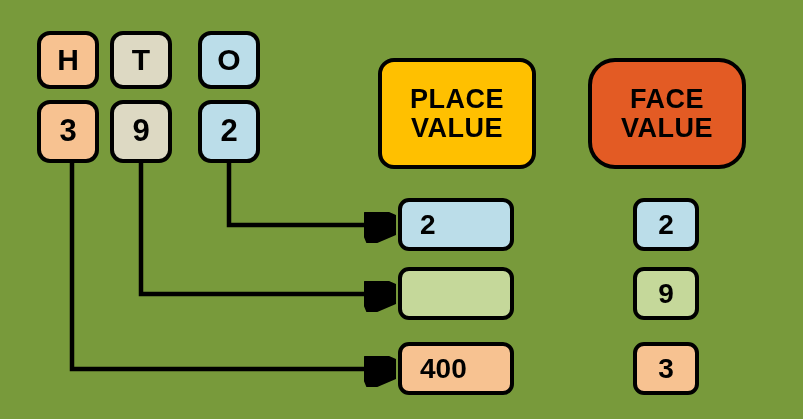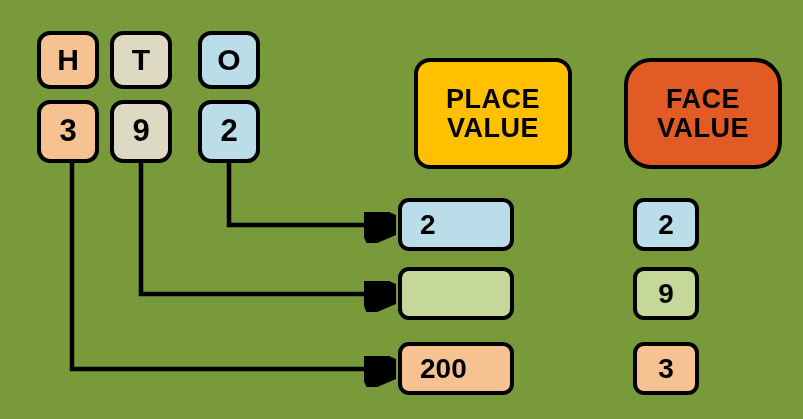--- a/index.html
+++ b/index.html
@@ -45,21 +45,20 @@
   }
 
   
   .banner {
     width: 158px;
     height: 111px;
     font-size: 27px;
     border-radius: 16px;
     flex-direction: column;
     letter-spacing: 0.5px;
-    margin-left: 36px;
   }
   .banner span { display: block; }
 
   
   .pv-box {
     width: 116px;
     height: 53px;
     font-size: 28px;
     border-radius: 11px;
     justify-content: flex-start;
@@ -118,21 +117,21 @@
   <div class="box digit-cell c-tan" style="left:110px; top:100px;">9</div>
   <div class="box digit-cell c-blue" style="left:198px; top:100px;">2</div>
 
   <div class="box banner c-yellow" style="left:378px; top:58px;">
     <span>PLACE</span>
     <span>VALUE</span>
   </div>
 
   <div class="box pv-box c-blue" style="left:398px; top:198px;">2</div>
   <div class="box pv-box c-green" style="left:398px; top:267px;"></div>
-  <div class="box pv-box c-peach" style="left:398px; top:342px;">200</div>
+  <div class="box pv-box c-peach" style="left:398px; top:342px;">400</div>
 
   <div class="box banner c-orange" style="left:588px; top:58px;">
     <span>FACE</span>
     <span>VALUE</span>
   </div>
 
   <div class="box fv-box c-blue" style="left:633px; top:198px;">2</div>
   <div class="box fv-box c-green" style="left:633px; top:267px;">9</div>
   <div class="box fv-box c-peach" style="left:633px; top:342px;">3</div>
 

